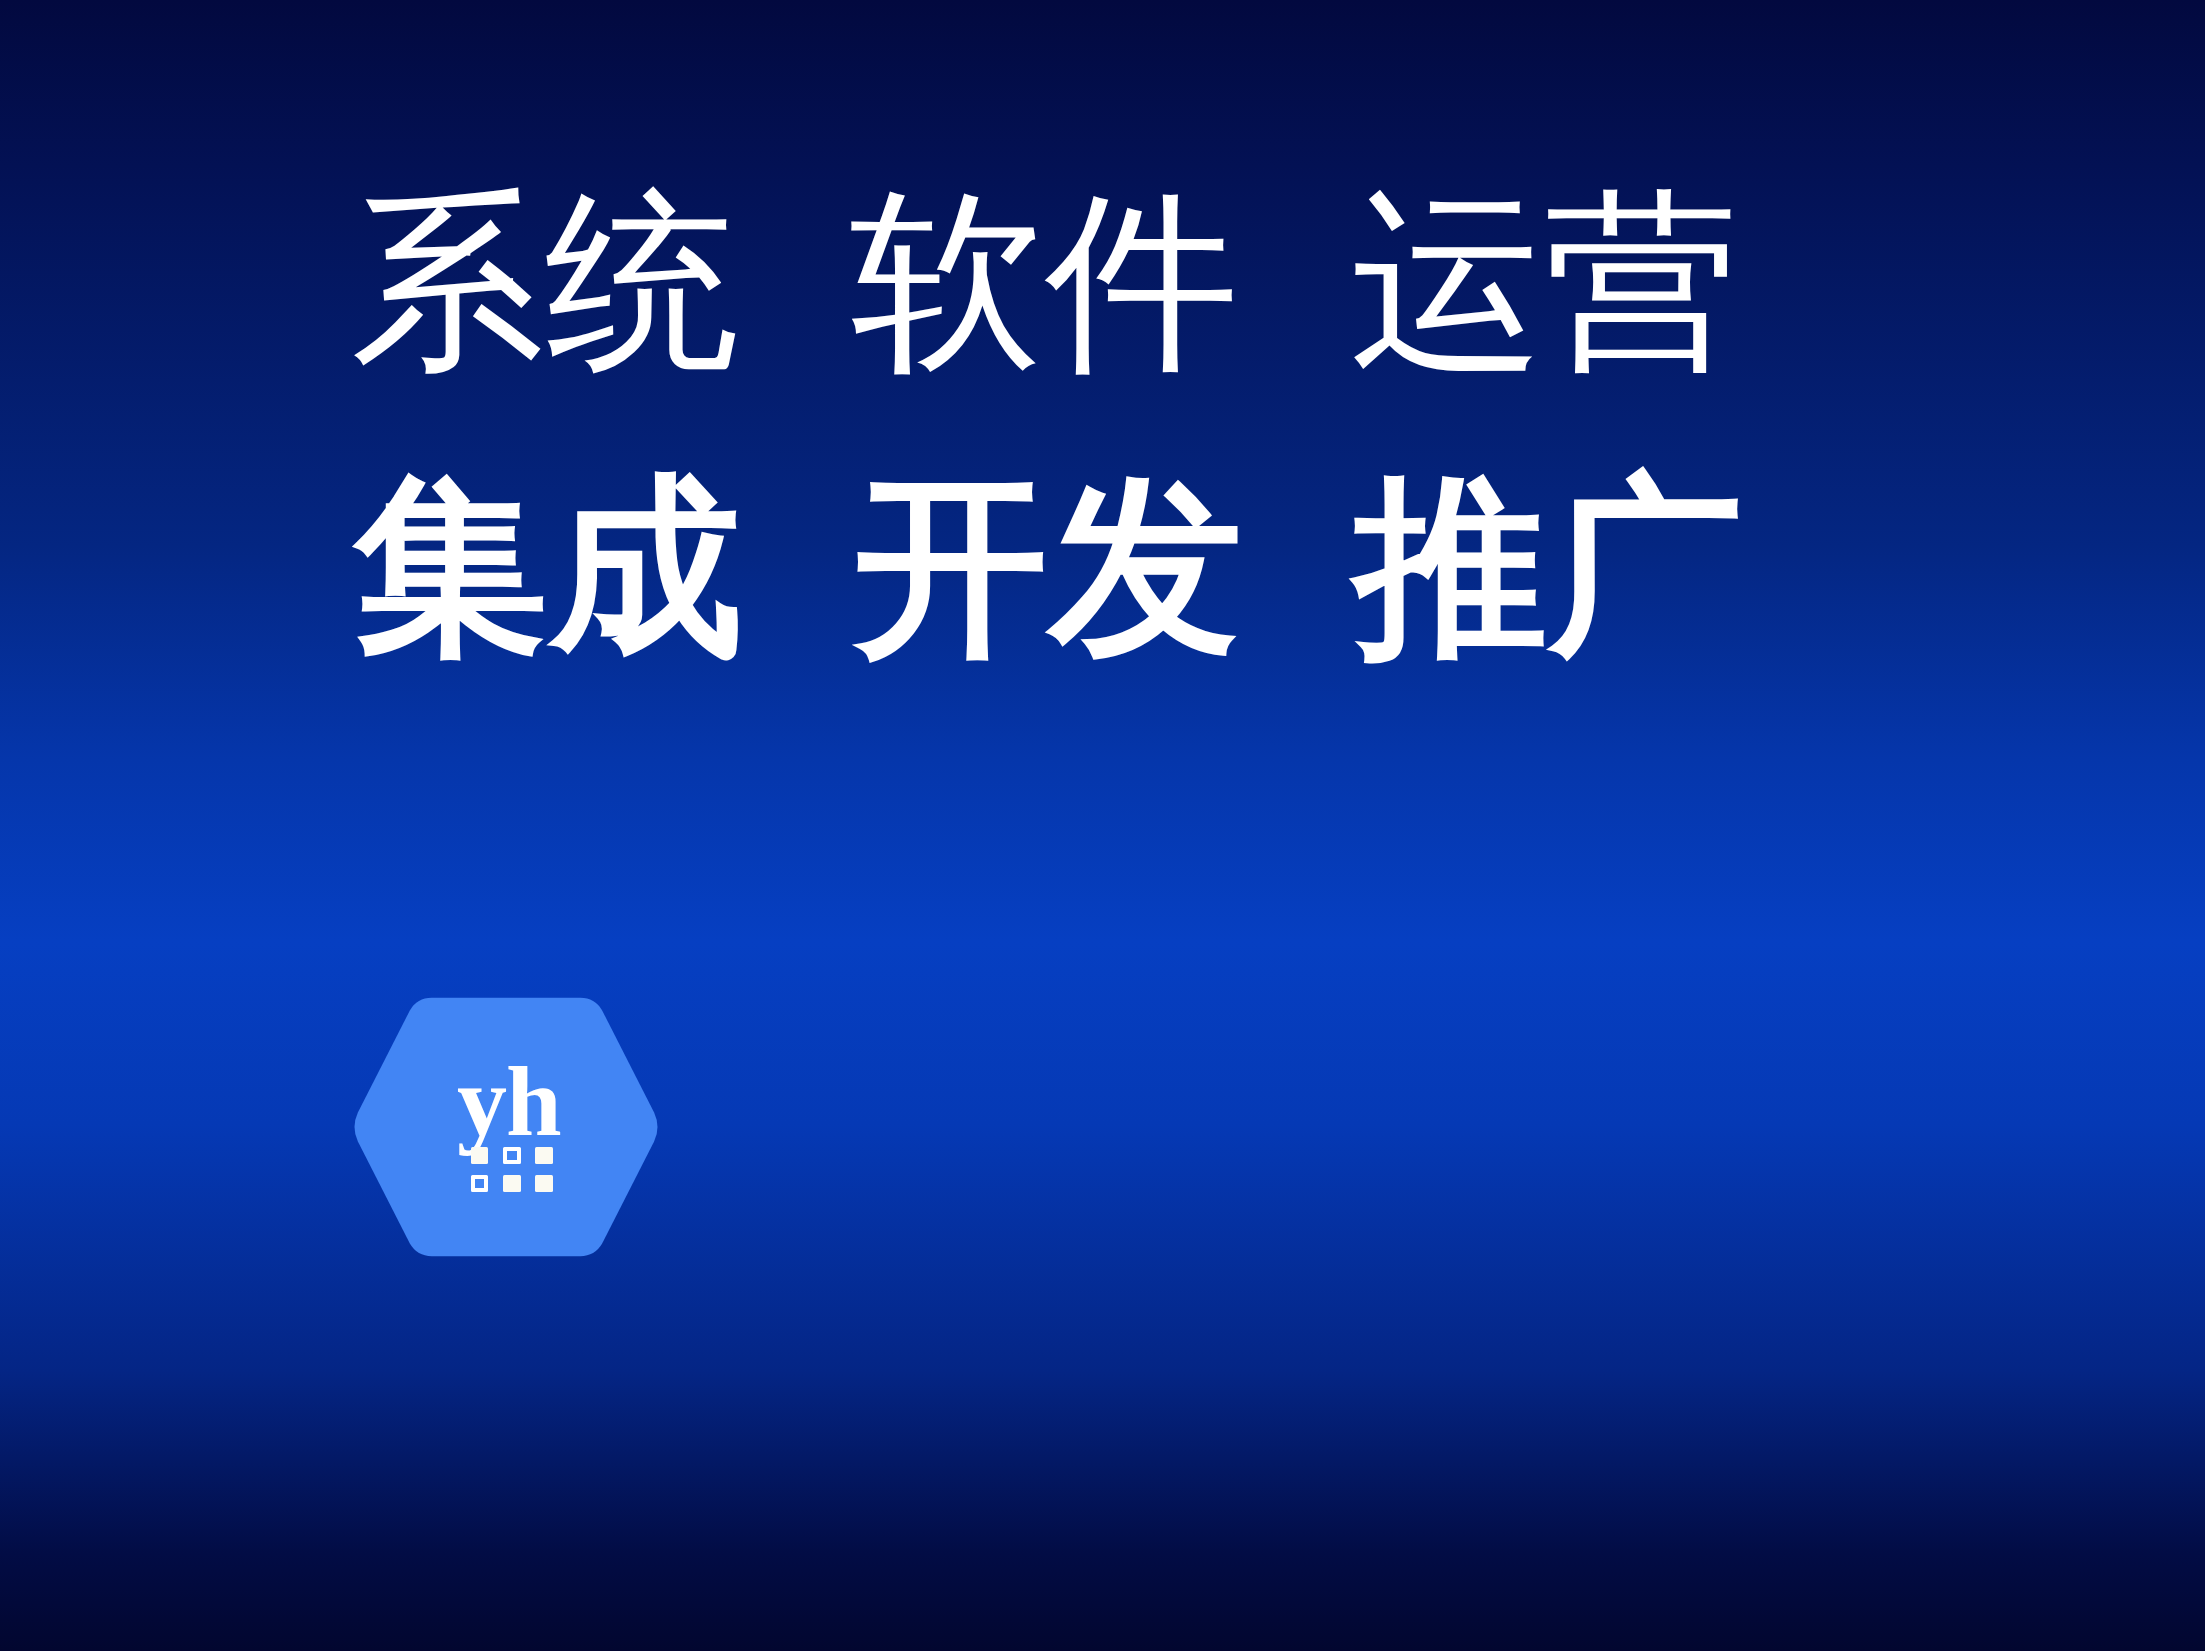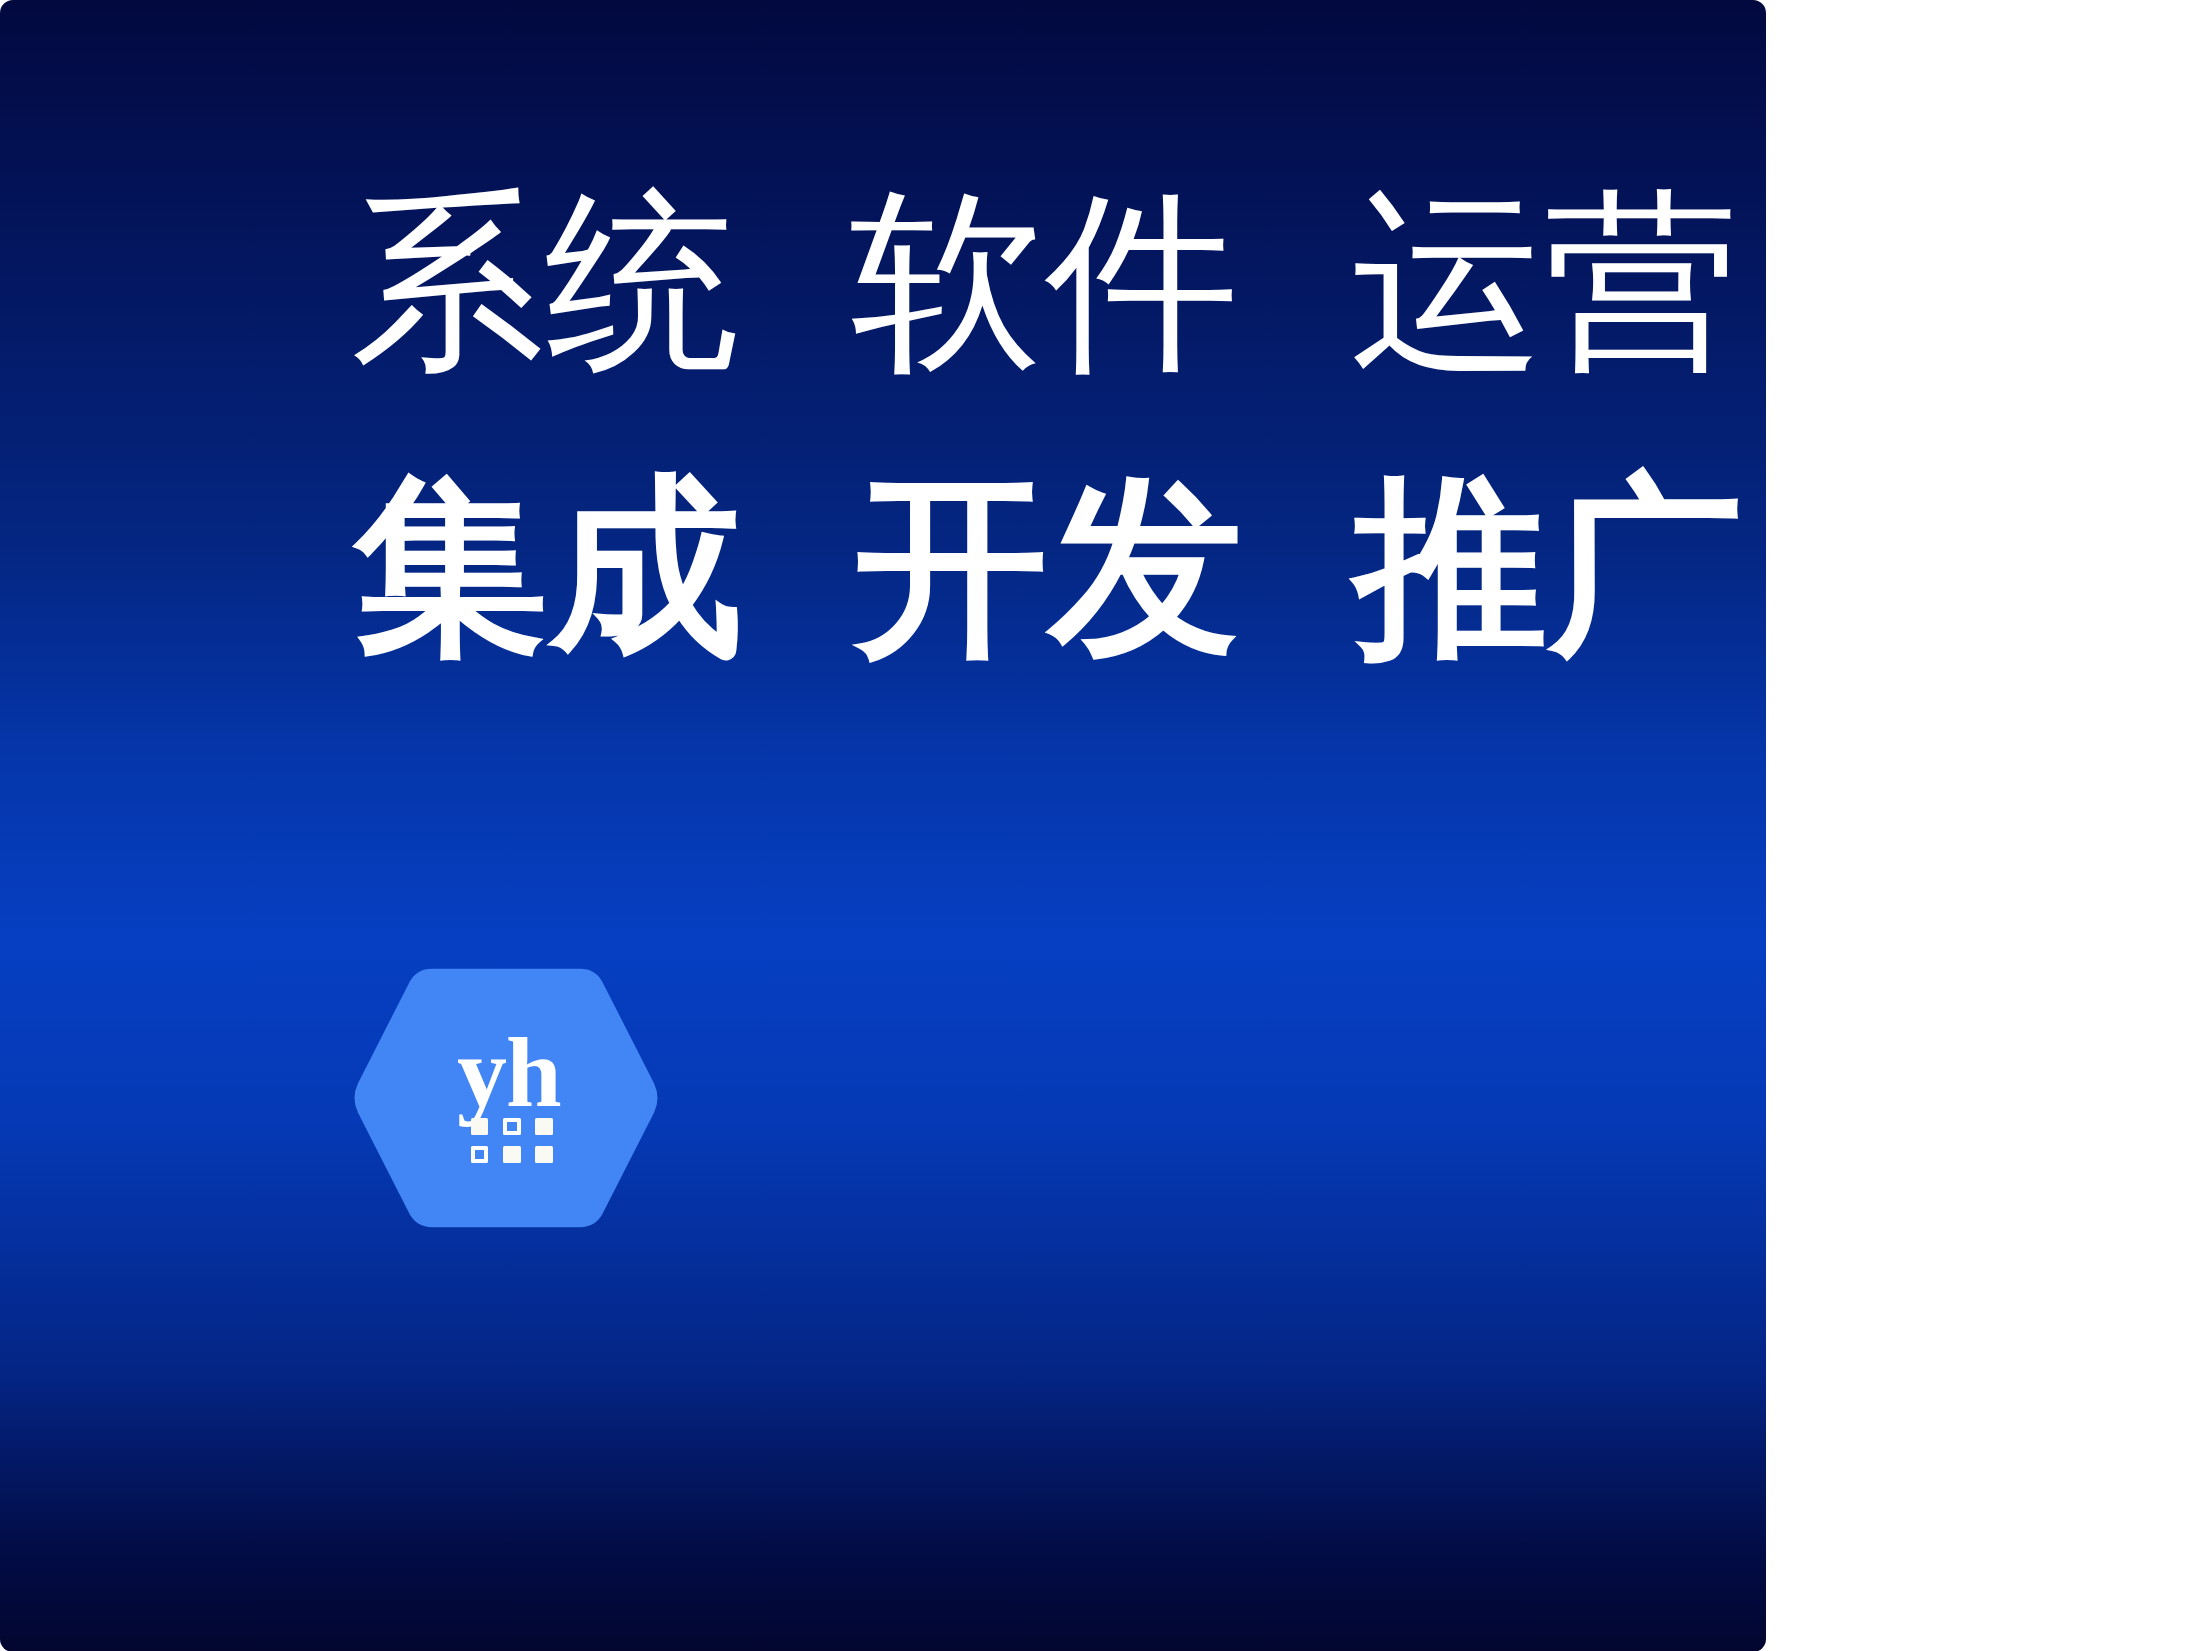--- a/index.html
+++ b/index.html
@@ -8,36 +8,35 @@
   }
   body {
     width: 2205px;
     height: 1652px;
     overflow: hidden;
     font-family: "Liberation Sans", "DejaVu Sans", sans-serif;
   }
 
   #poster {
     position: relative;
-    width: 1766px;
+    width: 2205px;
     height: 1652px;
     background: linear-gradient(
       to bottom,
       #02093f 0%,
       #031154 10%,
       #042682 33%,
       #0536ab 46%,
       #063fc2 57%,
       #0539b5 68%,
       #042585 83%,
       #020c45 94%,
       #02062f 100%
     );
     overflow: hidden;
-    border-radius: 13px;
   }
 
   
   .headline-block {
     position: absolute;
     left: 350px;
     top: 185px;
     width: 1506px;
   }
 
@@ -57,21 +56,21 @@
   .line-1 { margin: 0 0 0 0; }
   .line-2 { margin: 91px 0 0 4px; font-weight: bold; }
 
   
   .lower-block {
     position: absolute;
     left: 350px;
     top: 845px;
     width: 1700px;
     display: flex;
-    flex-direction: column;
+    flex-direction: row;
     align-items: flex-start;
   }
 
   .logo-wrap {
     position: relative;
     width: 311px;
     height: 369px;
     flex: 0 0 311px;
     display: flex;
     align-items: center;

